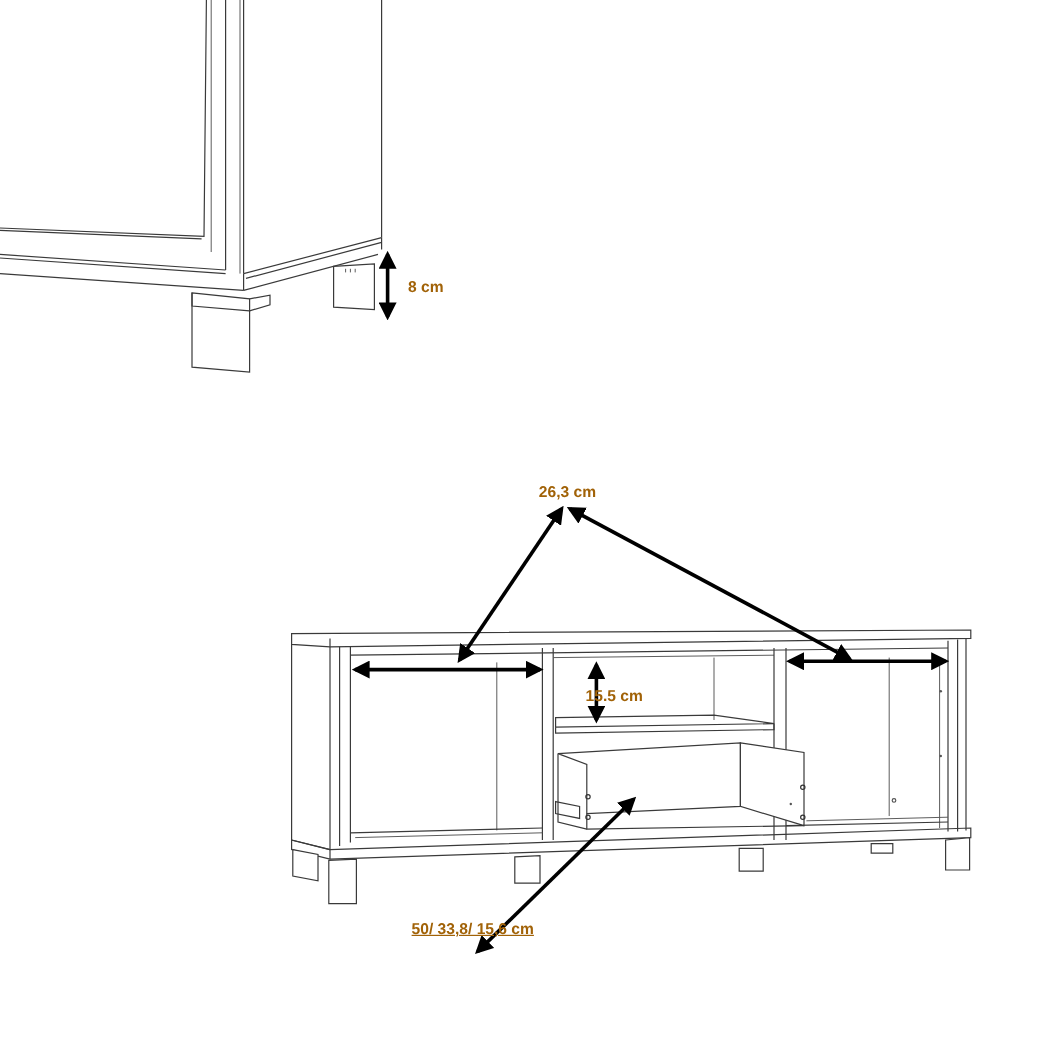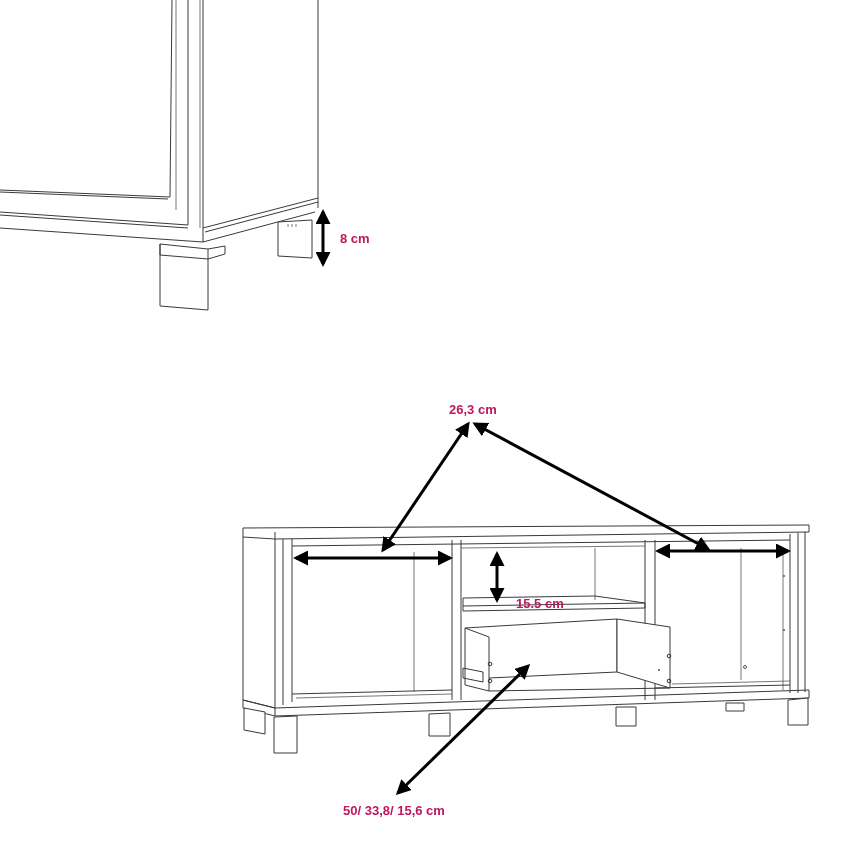--- a/index.html
+++ b/index.html
@@ -1,19 +1,19 @@
 <!DOCTYPE html>
 <html><head>
 <meta charset="utf-8">
 <style>
   html, body { margin:0; padding:0; background:#ffffff; }
   body { width:865px; height:865px; position:relative; overflow:hidden;
          font-family: "Liberation Sans", sans-serif; }
   svg.drawing { position:absolute; left:0; top:0; width:865px; height:865px; }
-  .lbl { position:absolute; font-weight:bold; font-size:13px; color:#be185d;
+  .lbl { position:absolute; font-weight:bold; font-size:13px; color:#a16207;
          font-family: "Liberation Sans", sans-serif; white-space:nowrap; }
   .ln { fill:none; stroke:#3a3a3a; stroke-width:1; }
   .ln2 { fill:none; stroke:#555; stroke-width:0.8; }
   .arrow { stroke:#000; stroke-width:3; fill:none; }
   .face { fill:#ffffff; stroke:#3a3a3a; stroke-width:1; }
 </style>
 </head>
 <body>
 
 <svg class="drawing" viewBox="0 0 865 865" xmlns="http://www.w3.org/2000/svg">
@@ -123,14 +123,14 @@
     <line class="arrow" x1="658" y1="551" x2="788" y2="551" marker-start="url(#ah)" marker-end="url(#ah)"></line>
     <line class="arrow" x1="383" y1="550" x2="468" y2="424" marker-start="url(#ah)" marker-end="url(#ah)"></line>
     <line class="arrow" x1="475" y1="424" x2="708" y2="549" marker-start="url(#ah)" marker-end="url(#ah)"></line>
     <line class="arrow" x1="497" y1="554" x2="497" y2="600" marker-start="url(#ah)" marker-end="url(#ah)"></line>
     <line class="arrow" x1="398" y1="793" x2="528" y2="666" marker-start="url(#ah)" marker-end="url(#ah)"></line>
   </g>
 </svg>
 
 <span class="lbl" style="left:340px; top:231px;">8 cm</span>
 <span class="lbl" style="left:449px; top:402px;">26,3 cm</span>
-<span class="lbl" style="left:516px; top:572px;margin-top:24px;">15.5 cm</span>
-<span class="lbl" style="left:343px; top:803px;">50/ 33,8/ 15,6 cm</span>
+<span class="lbl" style="left:488px; top:572px;">15.5 cm</span>
+<span class="lbl" style="left:343px; top:766px;text-decoration:underline;">50/ 33,8/ 15,6 cm</span>
 
 </body></html>

